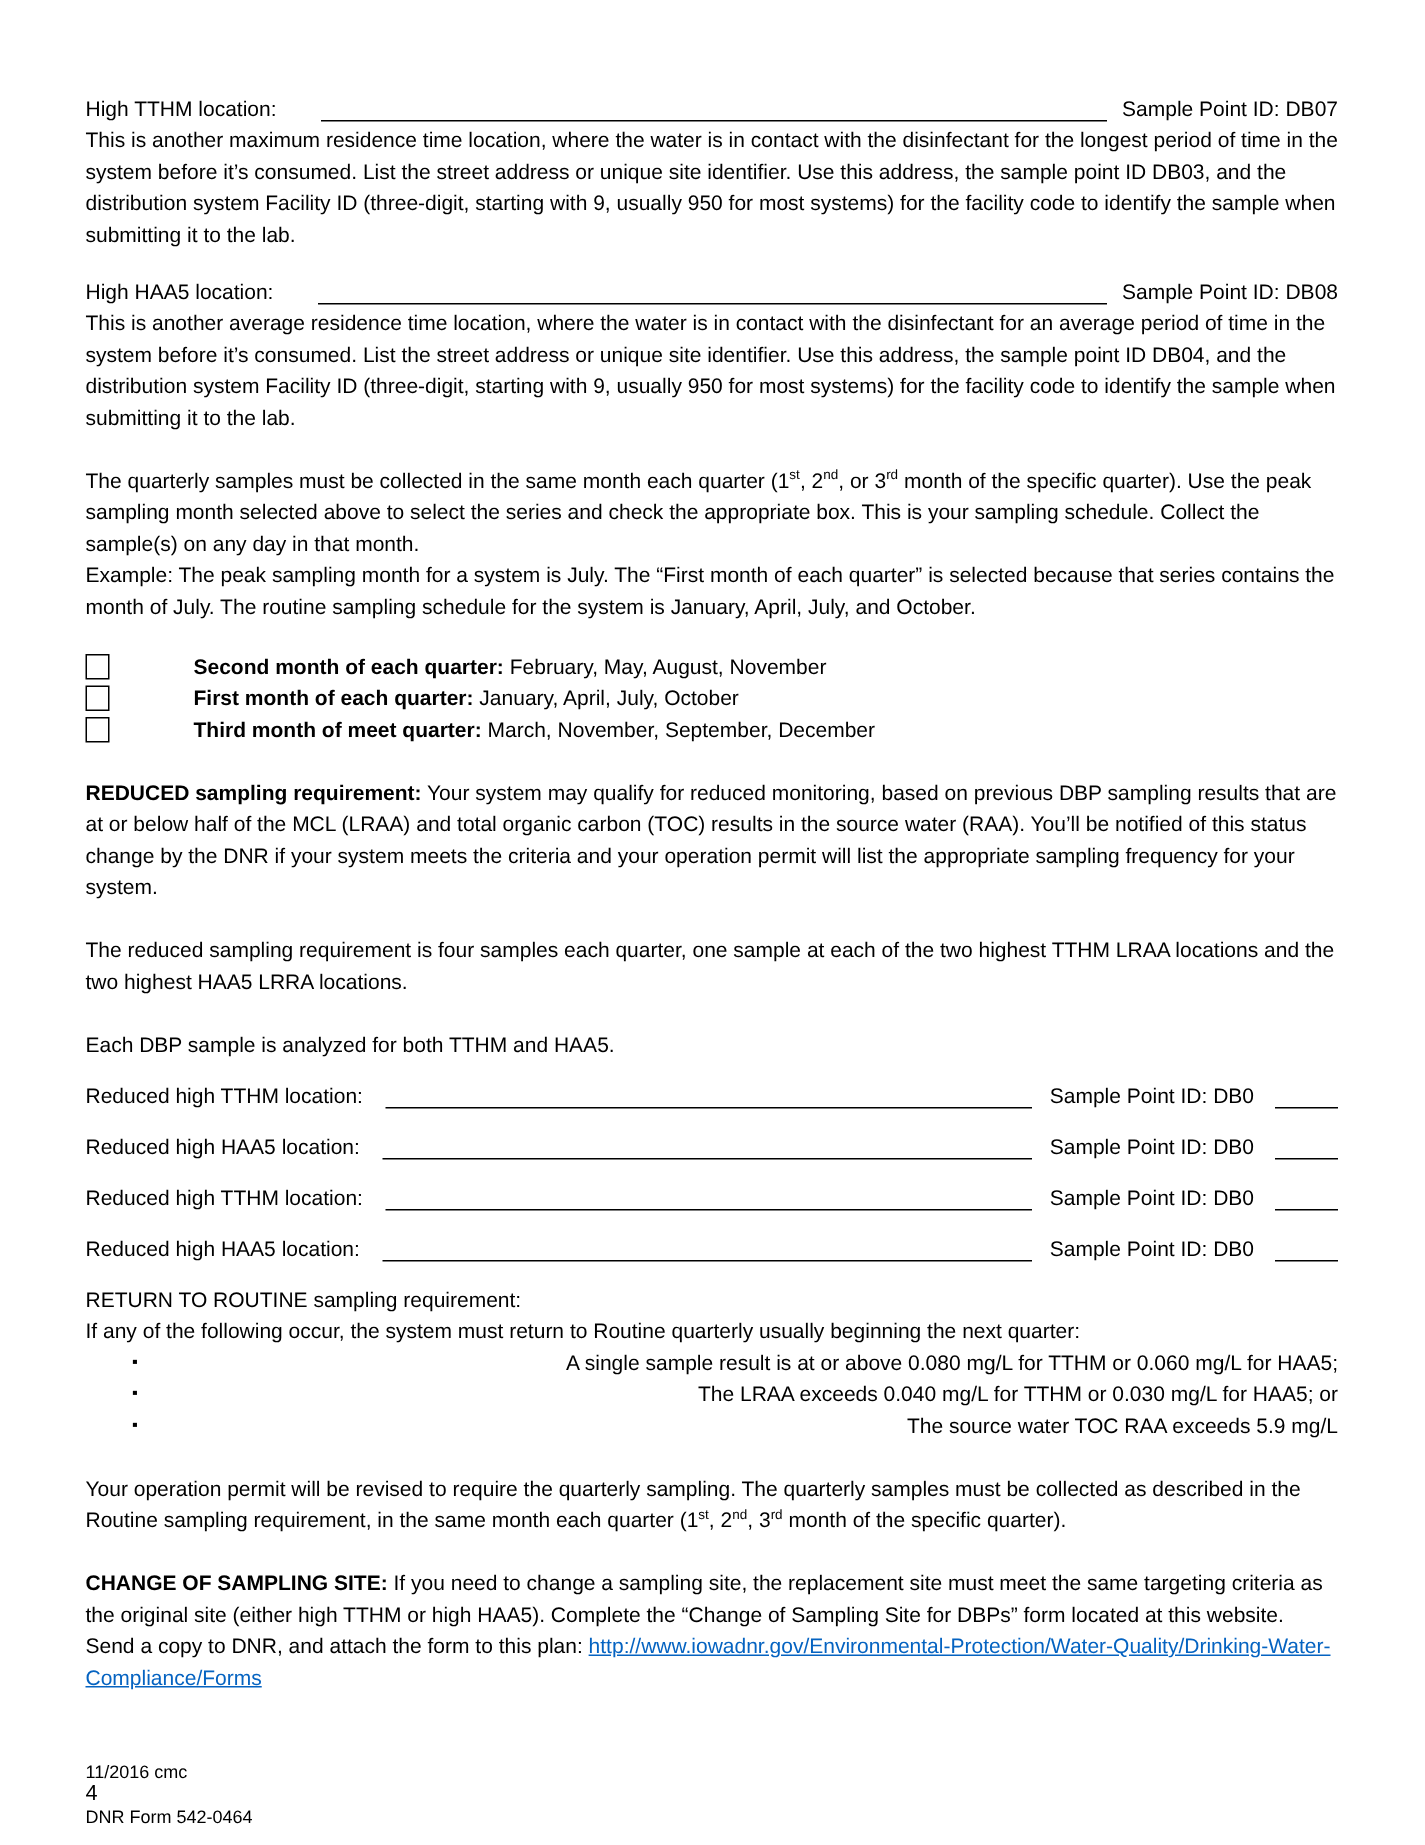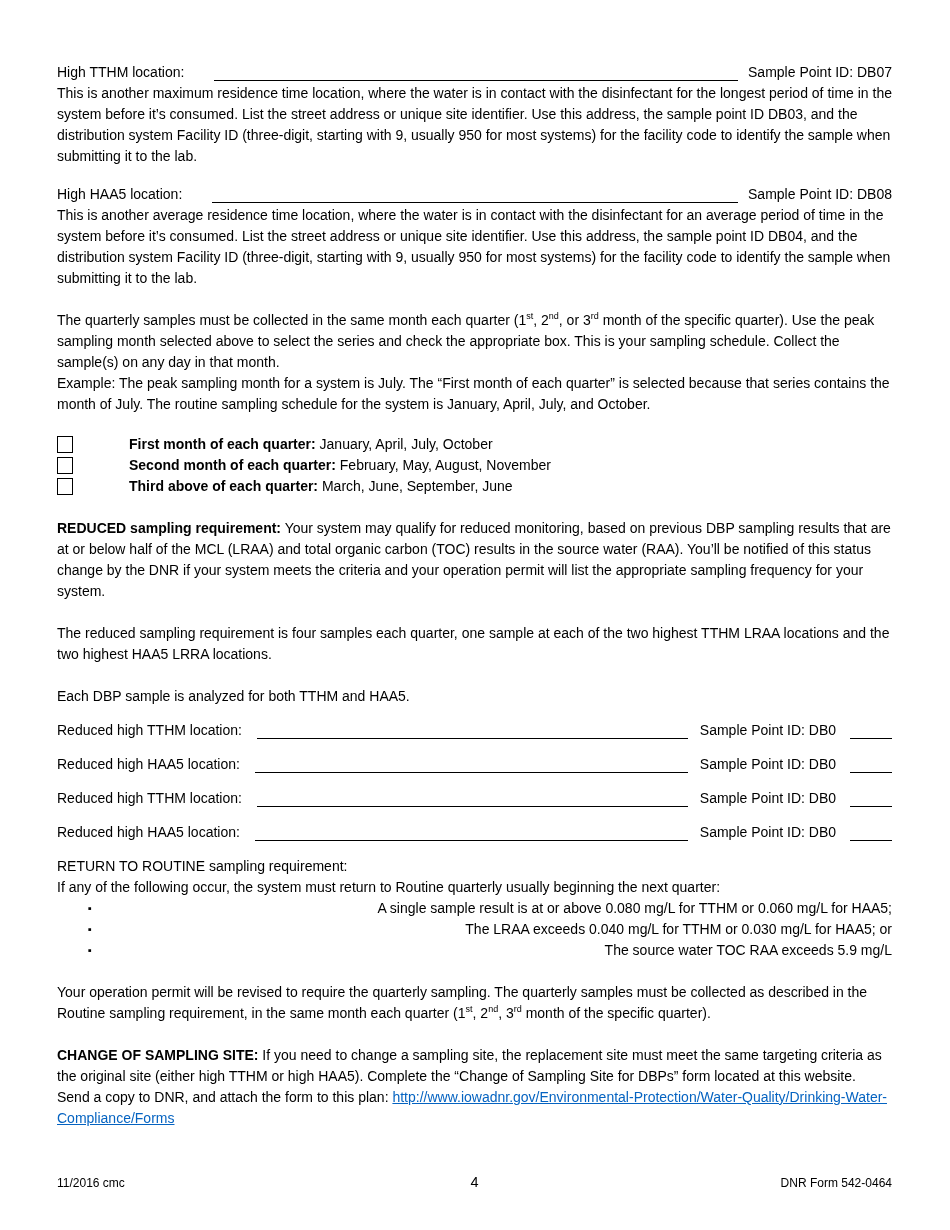--- a/index.html
+++ b/index.html
@@ -30,21 +30,21 @@
   .red-row .sp { white-space:nowrap; }
   .red-row .blank-short { width:42px; border-bottom:1.5px solid #000; align-self:flex-end; margin:0 0 2px 14px; height:14px; flex:0 0 auto; }
 
   .return-block { margin-top:8px; }
   .bullet-row { display:flex; }
   .bullet-row .bullet { width:27px; margin-left:31px; flex:0 0 auto; font-size:11px; line-height:21px; }
   .bullet-row .btxt { flex:1;text-align:right; }
 
   a.doc-link { color:#0563c1; text-decoration:underline; cursor:pointer; overflow-wrap:break-word; }
 
-  .footer { position:absolute; left:57px; right:58px; top:1174px; display:flex; align-items:baseline; font-size:12px; }
+  .footer { position:absolute; left:57px; right:58px; top:1174px; display:flex; align-items:baseline; font-size:12px;flex-direction:column; }
   .footer .f-left { flex:1; text-align:left; }
   .footer .f-center { flex:1; text-align:center; font-size:14.5px; }
   .footer .f-right { flex:1; text-align:right; }
 </style>
 </head>
 <body>
 
 <div class="page">
   <div class="content">
 
@@ -61,29 +61,29 @@
       <span class="sp">Sample Point ID: DB08</span>
     </div>
     <p>This is another average residence time location, where the water is in contact with the disinfectant for an average period of time in the system before it’s consumed. List the street address or unique site identifier. Use this address, the sample point ID DB04, and the distribution system Facility ID (three-digit, starting with 9, usually 950 for most systems) for the facility code to identify the sample when submitting it to the lab.</p>
 
     <p class="sec-gap-21"><span>The quarterly samples must be collected in the same month each quarter (1</span><sup>st</sup><span>, 2</span><sup>nd</sup><span>, or 3</span><sup>rd</sup><span> month of the specific quarter). Use the peak sampling month selected above to select the series and check the appropriate box. This is your sampling schedule. Collect the sample(s) on any day in that month.</span></p>
     <p>Example: The peak sampling month for a system is July. The “First month of each quarter” is selected because that series contains the month of July. The routine sampling schedule for the system is January, April, July, and October.</p>
 
     <div class="check-group">
       <div class="check-row">
         <span class="checkbox"></span>
+        <span><strong>Second month of each quarter:</strong><span> February, May, August, November</span></span>
+      </div>
+      <div class="check-row">
+        <span class="checkbox"></span>
         <span><strong>First month of each quarter:</strong><span> January, April, July, October</span></span>
       </div>
       <div class="check-row">
         <span class="checkbox"></span>
-        <span><strong>Second month of each quarter:</strong><span> February, May, August, November</span></span>
-      </div>
-      <div class="check-row">
-        <span class="checkbox"></span>
-        <span><strong>Third above of each quarter:</strong><span> March, June, September, June</span></span>
+        <span><strong>Third month of meet quarter:</strong><span> March, November, September, December</span></span>
       </div>
     </div>
 
     <p class="sec-gap-21"><strong>REDUCED sampling requirement:</strong><span> Your system may qualify for reduced monitoring, based on previous DBP sampling results that are at or below half of the MCL (LRAA) and total organic carbon (TOC) results in the source water (RAA). You’ll be notified of this status change by the DNR if your system meets the criteria and your operation permit will list the appropriate sampling frequency for your system.</span></p>
 
     <p class="sec-gap-21">The reduced sampling requirement is four samples each quarter, one sample at each of the two highest TTHM LRAA locations and the two highest HAA5 LRRA locations.</p>
 
     <p class="sec-gap-21">Each DBP sample is analyzed for both TTHM and HAA5.</p>
 
     <div class="reduced-rows">

